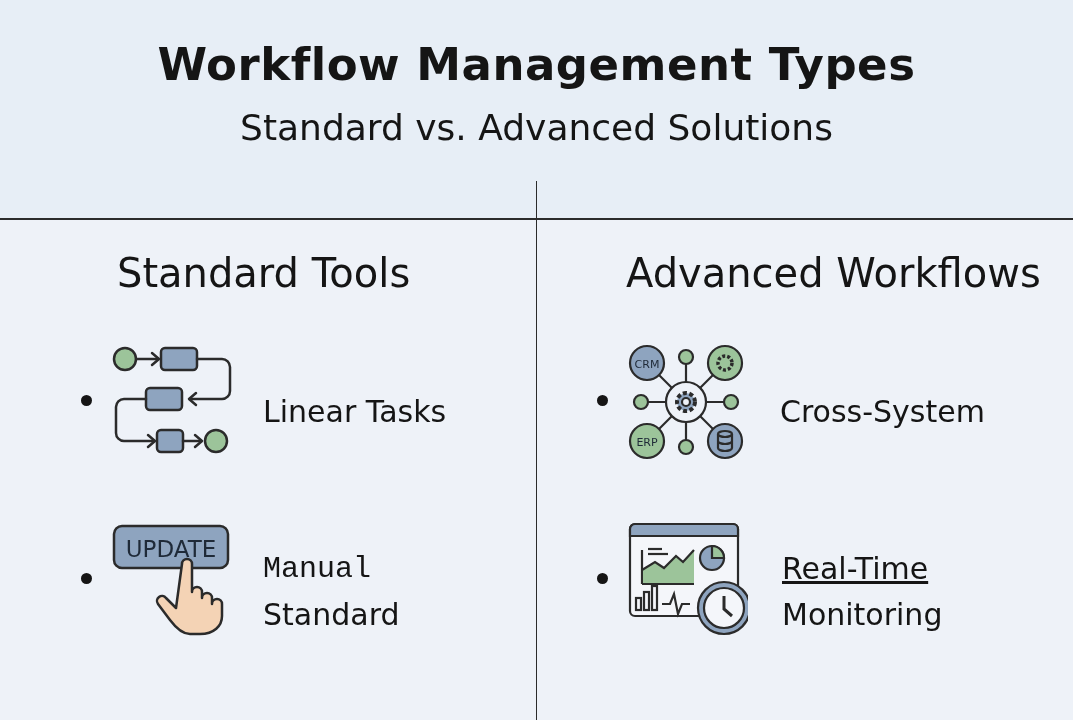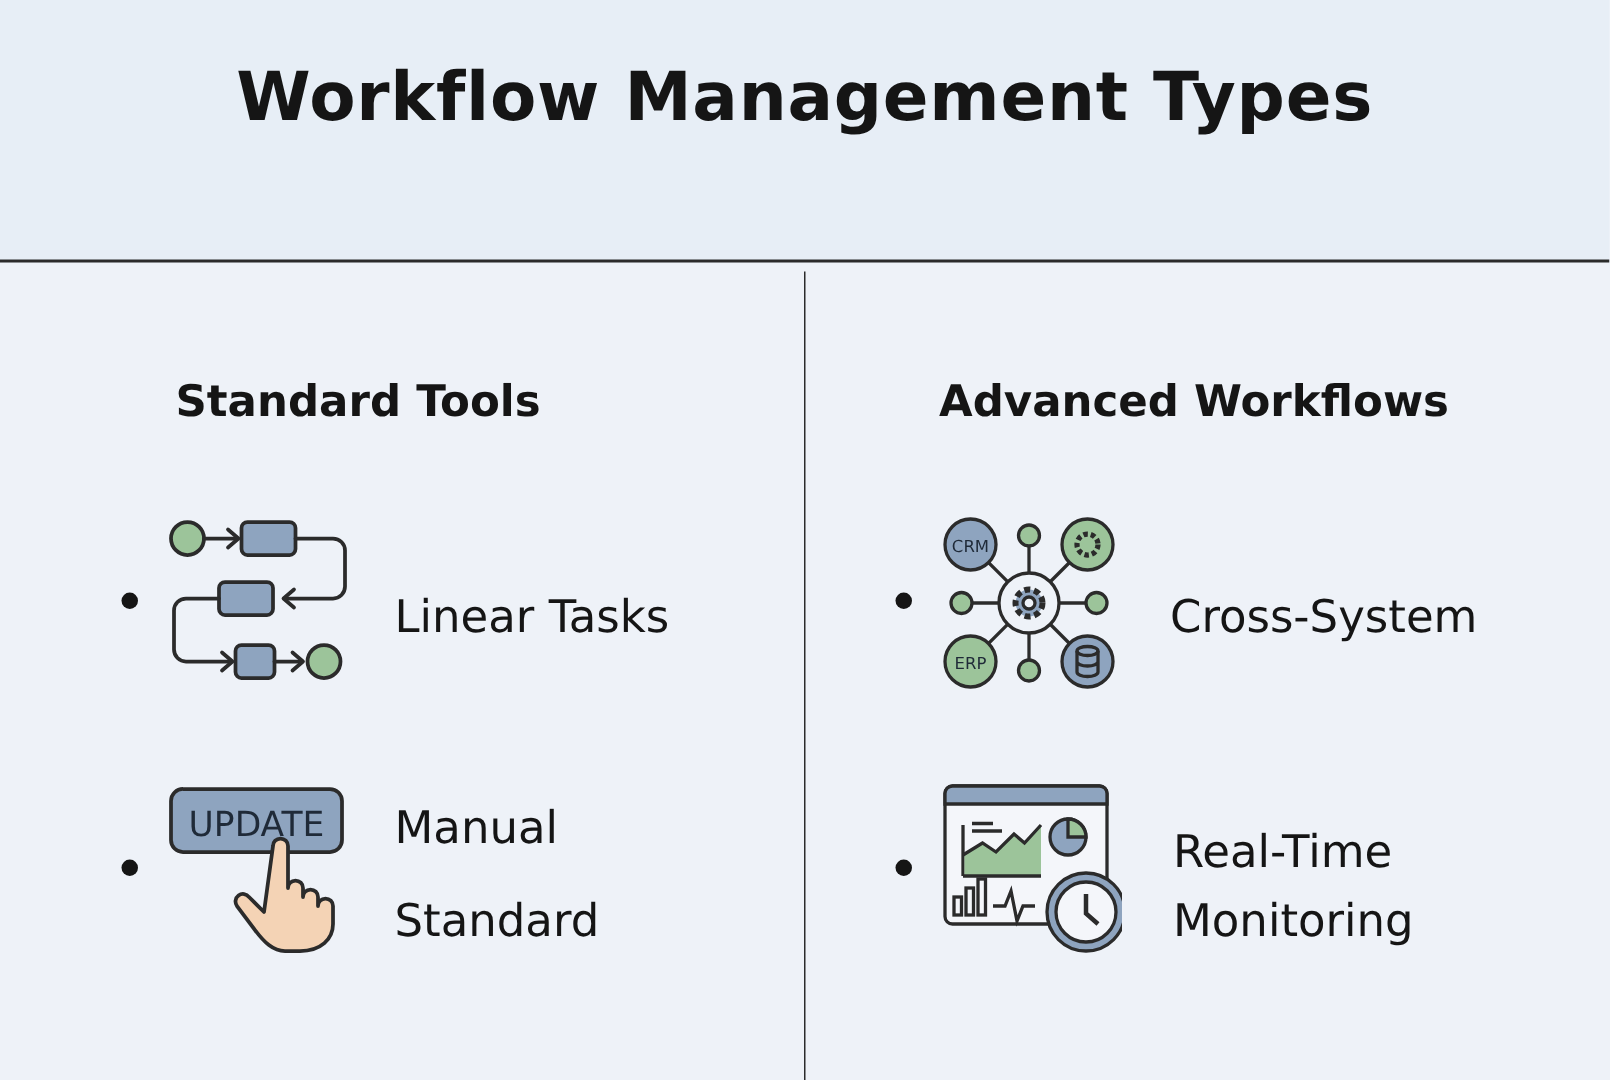--- a/index.html
+++ b/index.html
@@ -4,53 +4,54 @@
 <style>
   html, body { margin:0; padding:0; }
   body {
     width:1073px; height:720px; overflow:hidden;
     background:#eef2f8;
     font-family:"DejaVu Sans","Liberation Sans",sans-serif;
     color:#151515;
     position:relative;
   }
   .header {
-    position:absolute; left:0; top:0; width:1073px; height:175px;
+    position:absolute; left:0; top:0; width:1073px; height:220px;
     background:#e7eef6;
     border-bottom:2px solid #2b2b2b;
     box-sizing:border-box;
   }
   .title {
     position:absolute; left:0; width:100%; top:38px;
     text-align:center; font-weight:bold; font-size:45px; letter-spacing:0.5px;
   }
   .subtitle {
     position:absolute; left:0; width:100%; top:107px;
     text-align:center; font-size:36px; font-weight:normal;
   }
   .divider {
     position:absolute; left:536px; top:181px; width:1px; height:539px;
     background:#2b2b2b;
   }
   .col-title {
-    position:absolute; top:250px; font-weight:bold; font-size:29px;
+    position:absolute; top:250px; font-weight:normal; font-size:40px;
   }
   .bullet {
     position:absolute; width:11px; height:11px; border-radius:50%; background:#151515;
   }
   .label {
     position:absolute; font-size:30px; line-height:46px;margin-top:12px;
   }
   .icon { position:absolute; }
 </style>
 </head>
 <body>
 
 <div class="header">
   <div class="title">Workflow Management Types</div>
+  <div class="subtitle">Standard vs. Advanced Solutions</div>
 </div>
 <div class="divider"></div>
 
 <div class="col-title" style="left:117px;">Standard Tools</div>
 
 <div class="bullet" style="left:81px;top:395px;"></div>
 <svg class="icon" style="left:110px;top:343px;" width="125" height="115" viewBox="0 0 125 115">
   <g stroke="#2b2b2b" stroke-width="2.5" fill="none" stroke-linecap="round" stroke-linejoin="round">
     <circle cx="15" cy="16" r="11" fill="#9cc49a"></circle>
     <line x1="26" y1="16" x2="48" y2="16"></line>
@@ -68,21 +69,21 @@
   </g>
 </svg>
 <div class="label" style="left:263px;top:377px;">Linear Tasks</div>
 
 <div class="bullet" style="left:81px;top:573px;"></div>
 <svg class="icon" style="left:112px;top:524px;" width="120" height="112" viewBox="0 0 120 112">
   <rect x="2" y="2" width="114" height="42" rx="8" fill="#8ea4bf" stroke="#2b2b2b" stroke-width="2.5"></rect>
   <text x="59" y="33" text-anchor="middle" font-family="DejaVu Sans, sans-serif" font-size="23" fill="#1f2a38">UPDATE</text>
   <path d="M70 40 a5 5 0 0 1 10 0 V68 a5 5 0 0 1 10 0 v6 a5 5 0 0 1 10 0 v6 a5 5 0 0 1 10 0 V92 c0 10 -8 18 -22 18 h-10 c-8 0 -14 -6 -20 -14 l-12 -16 a5 5 0 0 1 8 -6 l10 10 z" fill="#f4d3b5" stroke="#2b2b2b" stroke-width="2.5" stroke-linejoin="round"></path>
 </svg>
-<div class="label" style="left:263px;top:518px;">Manual</div>
+<div class="label" style="left:263px;top:534px;font-family:Liberation Mono, monospace;">Manual</div>
 <div class="label" style="left:263px;top:580px;">Standard</div>
 
 <div class="col-title" style="left:598px;margin-left:28px;">Advanced Workflows</div>
 
 <div class="bullet" style="left:597px;top:395px;"></div>
 <svg class="icon" style="left:627px;top:343px;" width="118" height="118" viewBox="0 0 118 118">
   <g stroke="#2b2b2b" stroke-width="2.2">
     <line x1="59" y1="59" x2="20" y2="20"></line>
       <line x1="59" y1="59" x2="98" y2="20"></line>
     <line x1="59" y1="59" x2="20" y2="98"></line>
@@ -126,14 +127,14 @@
     <path d="M84 36 V24 a12 12 0 0 1 12 12 Z" fill="#9cc49a"></path>
     <rect x="8" y="76" width="5" height="12" fill="none"></rect>
       <rect x="16" y="70" width="5" height="18" fill="none"></rect>
       <rect x="24" y="64" width="5" height="24" fill="none"></rect>
     <polyline points="34,82 42,82 46,72 50,92 54,82 62,82" fill="none"></polyline>
     <circle cx="96" cy="86" r="26" fill="#8ea4bf"></circle>
     <circle cx="96" cy="86" r="20" fill="#f4f6fa"></circle>
     <polyline points="96,74 96,87 104,94" fill="none" stroke-width="3"></polyline>
   </g>
 </svg>
-<div class="label" style="left:782px;top:534px;">Real-Time</div>
+<div class="label" style="left:782px;top:534px;text-decoration:underline;">Real-Time</div>
 <div class="label" style="left:782px;top:580px;">Monitoring</div>
 
 </body></html>

